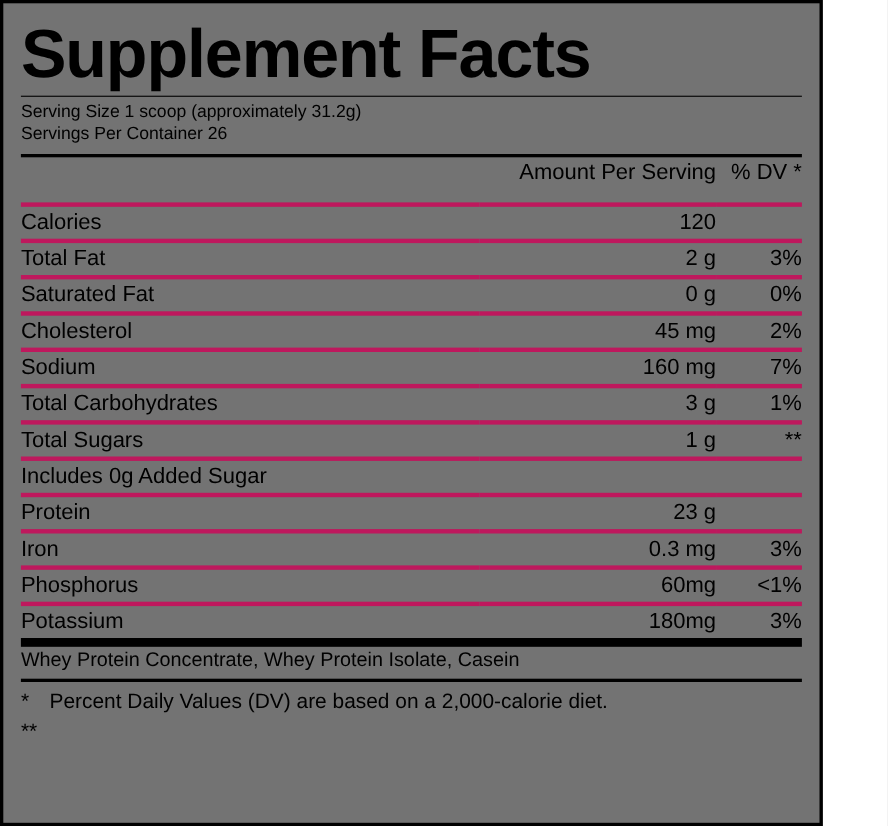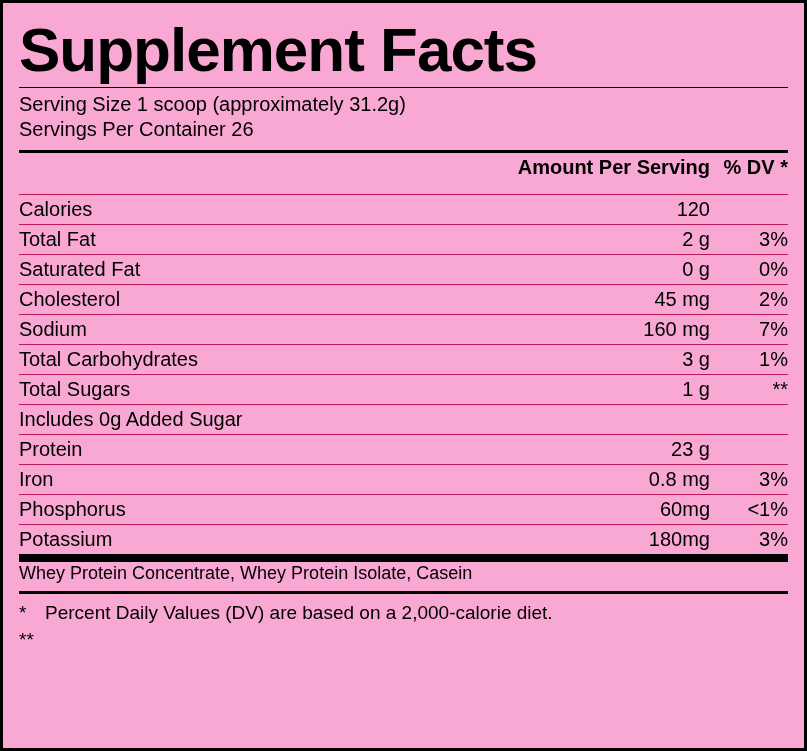--- a/index.html
+++ b/index.html
@@ -8,36 +8,36 @@
     background: #ffffff;
   }
   body {
     width: 807px;
     height: 751px;
     font-family: "Liberation Sans", sans-serif;
     color: #000000;
   }
   .panel {
     box-sizing: border-box;
-    width: 807px;
+    width: 748px;
     height: 751px;
     border: 3px solid #000000;
     padding: 10px 16px 0 16px;
-    background: #f9a8d4;
+    background: #737373;
   }
   .title {
     font-size: 62px;
     font-weight: bold;
     line-height: 1.0;
     letter-spacing: -1px;
     margin: 6px 0 6px 0;
     white-space: nowrap;
   }
   .serving-line {
-    font-size: 20px;
+    font-size: 16px;
     line-height: 1.25;
   }
   .rule-thin {
     border-top: 1px solid #000000;
     height: 0;
   }
   .rule-med {
     border-top: 3px solid #000000;
     height: 0;
   }
@@ -63,25 +63,25 @@
     text-align: right;
     width: 215px;
     padding-right: 14px;
   }
   td.dv {
     text-align: right;
     width: 78px;
     padding-right: 4px;
   }
   tr.hdr td {
-    font-weight: bold;
+    font-weight: normal;
     padding-bottom: 15px;
   }
   tr.sep td {
-    border-top: 1px solid #be185d;
+    border-top: 4px solid #be185d;
     padding-top: 3px;
   }
   .indent1 { padding-left: 18px; }
   .indent2 { padding-left: 34px; }
   .matrix-row td {
     padding-top: 5px;
     padding-bottom: 1px;
   }
   .ingredients {
     font-size: 18px;
@@ -177,21 +177,21 @@
 
       <tr class="sep">
         <td class="name">Protein</td>
         <td class="amount">23 g</td>
         <td class="dv"></td>
       </tr>
 
 
       <tr class="sep">
         <td class="name">Iron</td>
-        <td class="amount">0.8 mg</td>
+        <td class="amount">0.3 mg</td>
         <td class="dv">3%</td>
       </tr>
 
       <tr class="sep">
         <td class="name">Phosphorus</td>
         <td class="amount">60mg</td>
         <td class="dv">&lt;1%</td>
       </tr>
 
       <tr class="sep">

